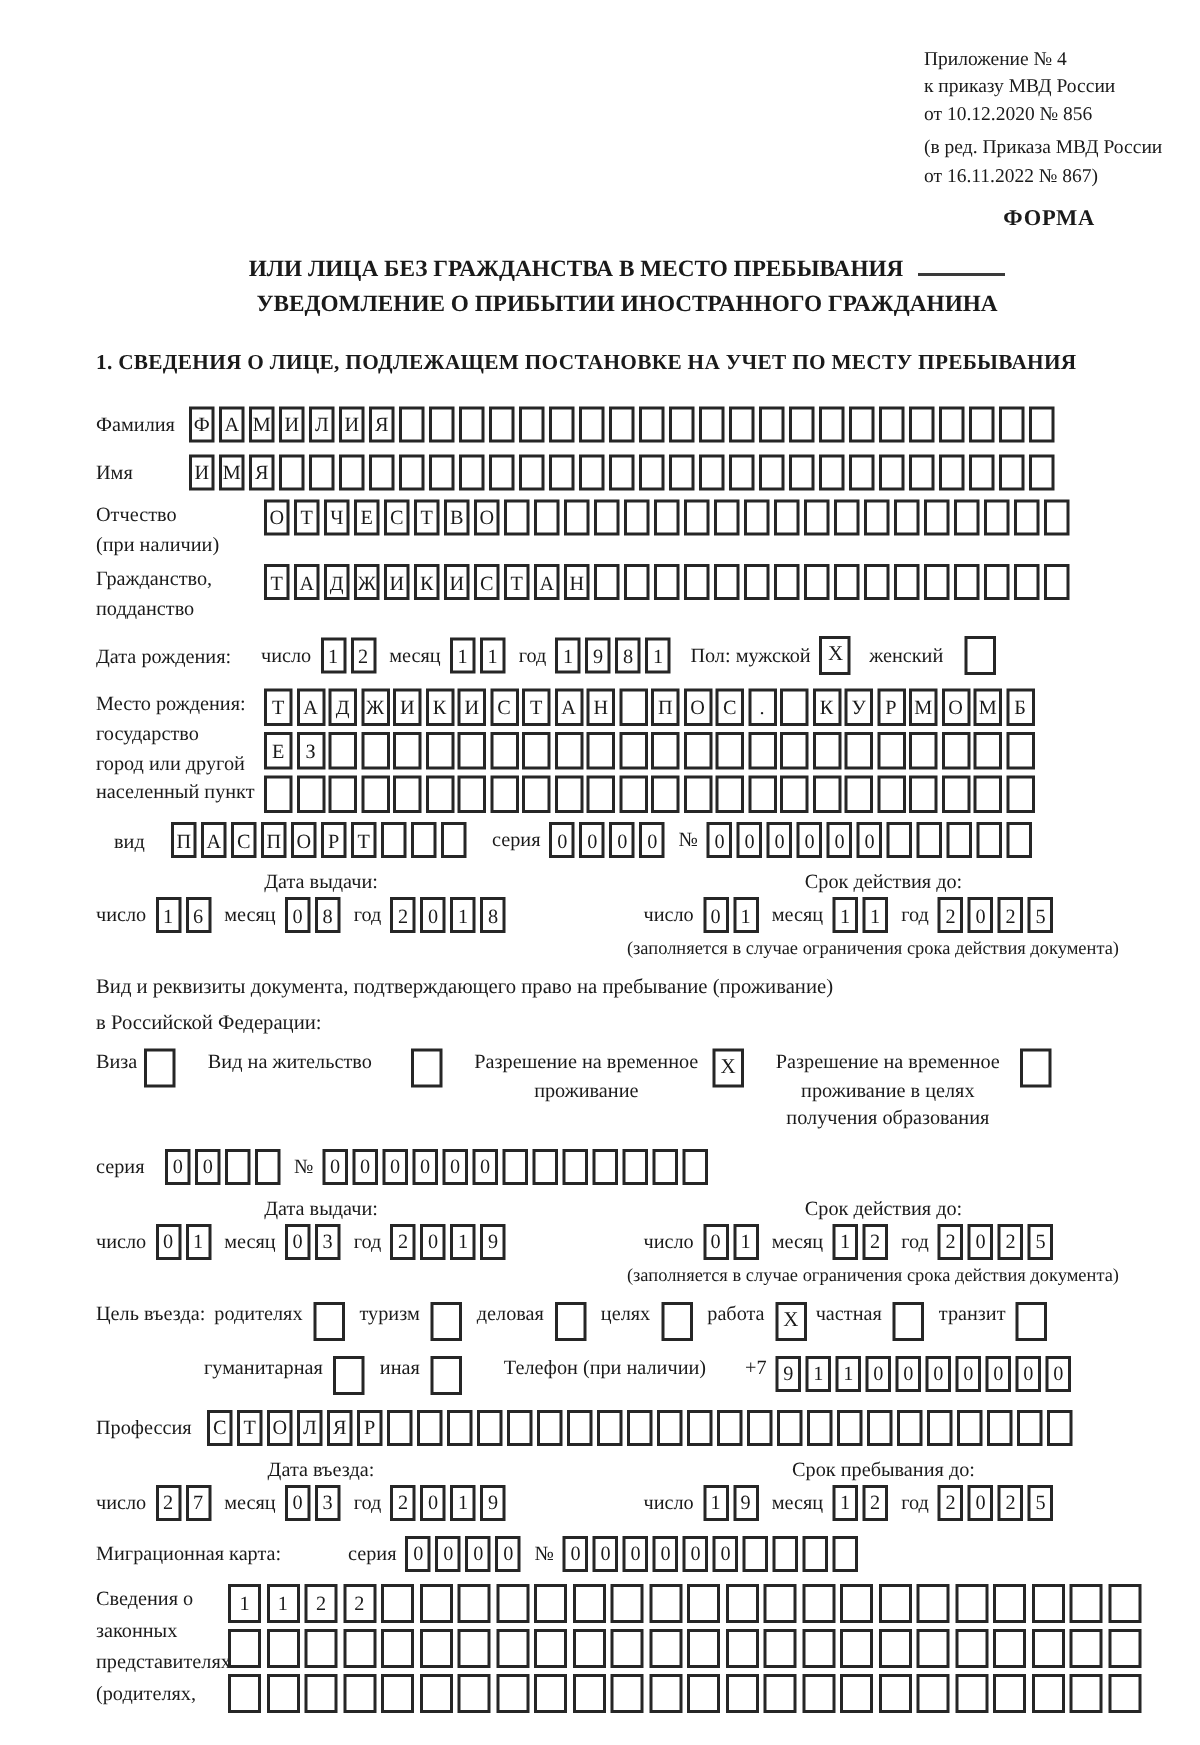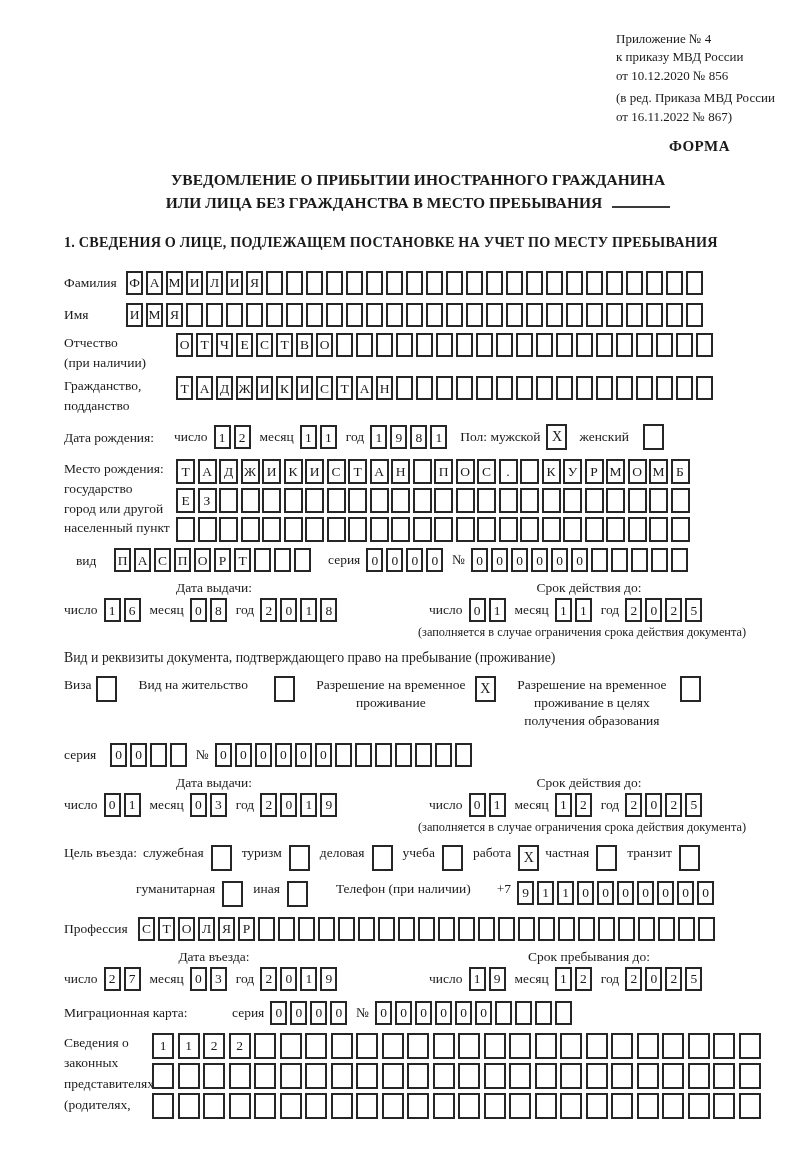--- a/index.html
+++ b/index.html
@@ -83,22 +83,22 @@
     <div>от 10.12.2020 № 856</div>
     <div class="sub">
       <div>(в ред. Приказа МВД России</div>
       <div>от 16.11.2022 № 867)</div>
     </div>
   </div>
 
   <div class="forma">ФОРМА</div>
 
   <div class="title">
+    <div><span>ИЛИ ЛИЦА БЕЗ ГРАЖДАНСТВА В МЕСТО ПРЕБЫВАНИЯ</span><span class="uline"></span></div>
     <div>УВЕДОМЛЕНИЕ О ПРИБЫТИИ ИНОСТРАННОГО ГРАЖДАНИНА</div>
-    <div><span>ИЛИ ЛИЦА БЕЗ ГРАЖДАНСТВА В МЕСТО ПРЕБЫВАНИЯ</span><span class="uline"></span></div>
   </div>
 
   <div class="sec-heading">1. СВЕДЕНИЯ О ЛИЦЕ, ПОДЛЕЖАЩЕМ ПОСТАНОВКЕ НА УЧЕТ ПО МЕСТУ ПРЕБЫВАНИЯ</div>
 
   <div class="row" style="margin-top:18px;">
     <span class="lbl w62">Фамилия</span>
     <span class="cells">
         <span class="cell">Ф</span>
         <span class="cell">А</span>
         <span class="cell">М</span>
@@ -432,20 +432,21 @@
             <span class="cell">0</span>
             <span class="cell">2</span>
             <span class="cell">5</span>
           </span>
       </div>
     </div>
   </div>
   <div class="note">(заполняется в случае ограничения срока действия документа)</div>
 
   <div class="plain">Вид и реквизиты документа, подтверждающего право на пребывание (проживание)</div>
+  <div class="plain" style="margin-top:0;">в Российской Федерации:</div>
 
   <div class="opts">
     <span class="opt" style="margin-top:4px;">
       <span class="otext">Виза</span>
       <span class="box" style="margin-left:4px;"></span>
     </span>
     <span class="opt" style="margin-left:22px; margin-top:4px;">
       <span class="otext">Вид на жительство</span>
       <span class="box" style="margin-left:26px;"></span>
     </span>
@@ -528,27 +529,27 @@
             <span class="cell">2</span>
             <span class="cell">5</span>
           </span>
       </div>
     </div>
   </div>
   <div class="note">(заполняется в случае ограничения срока действия документа)</div>
 
   <div class="purpose">
     <span class="ptext">Цель въезда:</span>
-    <span class="ptext" style="margin-left:6px;">служебная</span>
+    <span class="ptext" style="margin-left:6px;">родителях</span>
     <span class="box"></span>
     <span class="ptext">туризм</span>
     <span class="box"></span>
     <span class="ptext">деловая</span>
     <span class="box"></span>
-    <span class="ptext">учеба</span>
+    <span class="ptext">целях</span>
     <span class="box"></span>
     <span class="ptext">работа</span>
     <span class="box" style="margin-right:6px;">X</span>
     <span class="ptext">частная</span>
     <span class="box"></span>
     <span class="ptext">транзит</span>
     <span class="box" style="margin-right:0;"></span>
   </div>
 
   <div class="purpose">

